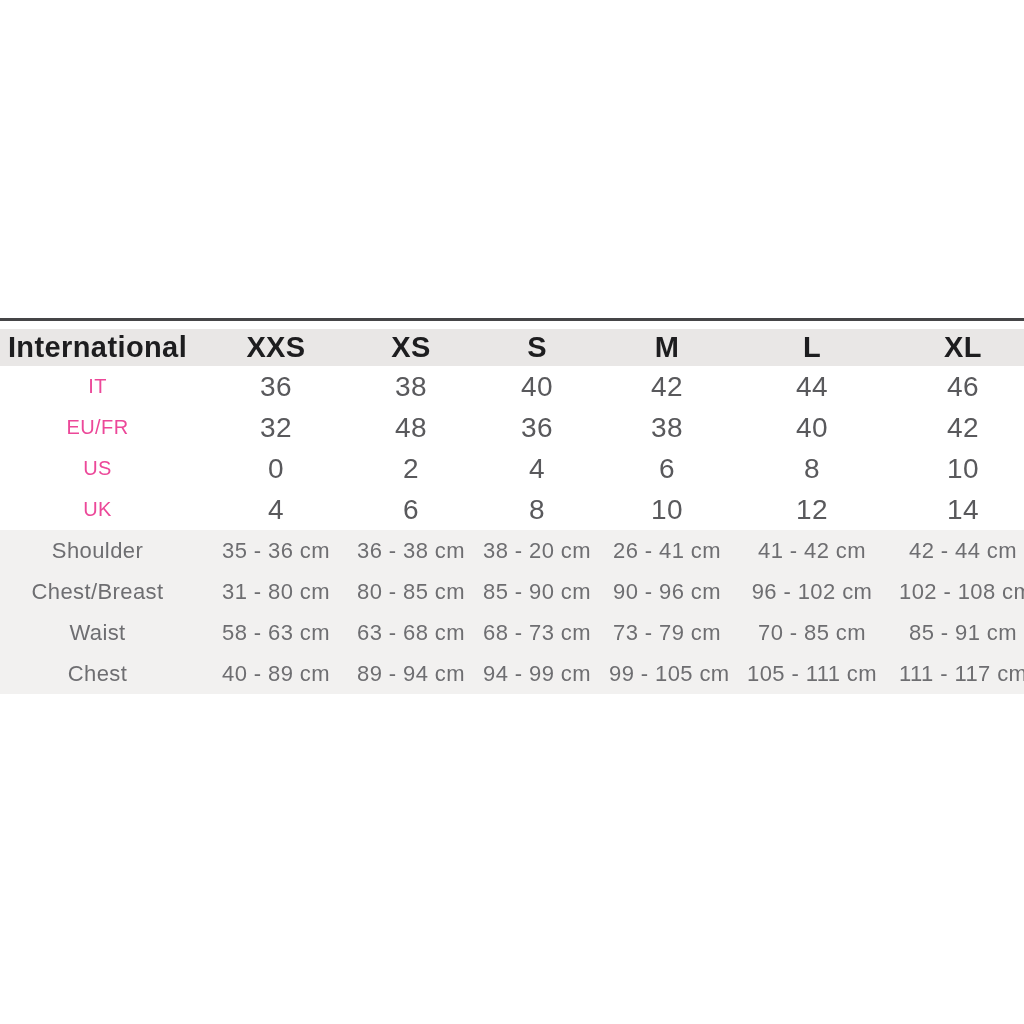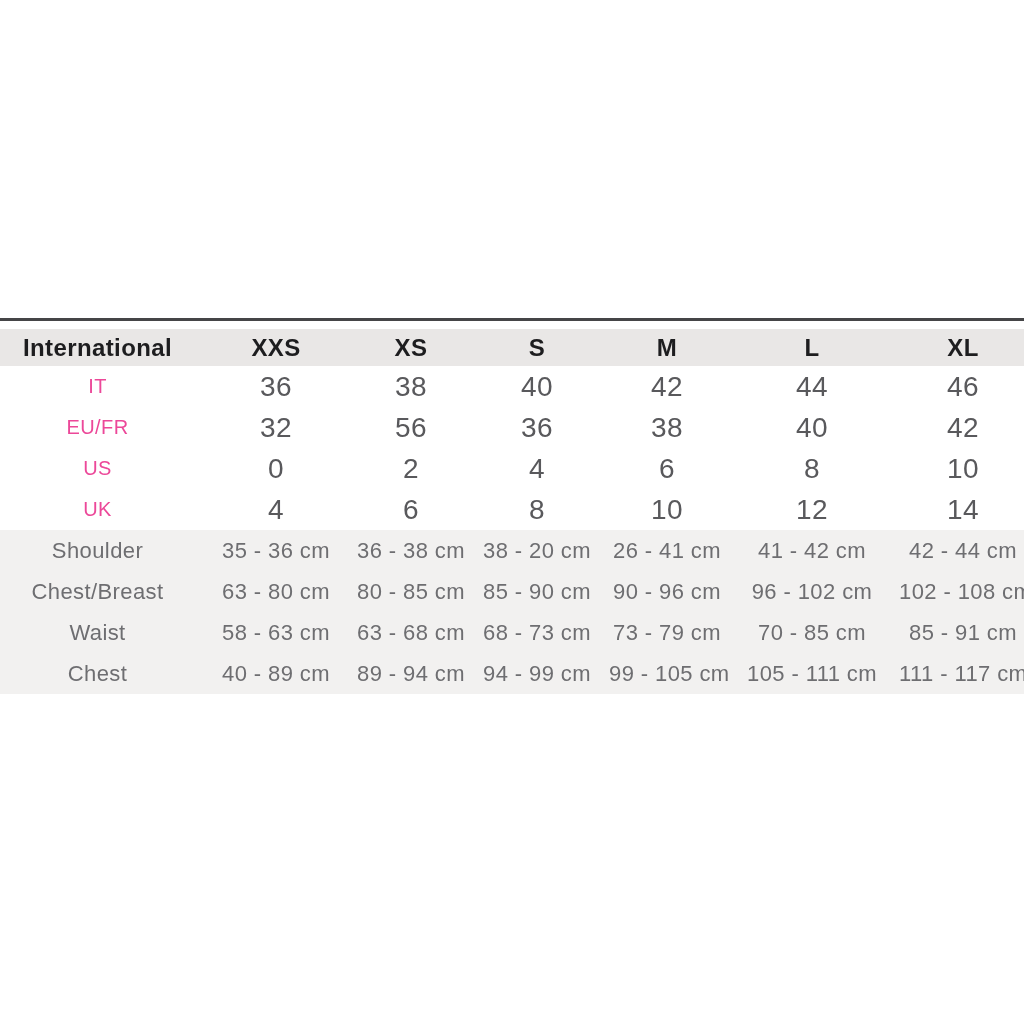--- a/index.html
+++ b/index.html
@@ -46,21 +46,21 @@
     padding: 0;
     border: none;
     overflow: visible;
     letter-spacing: 0.4px;
   }
   thead tr.header-row {
     height: 37px;
     background: #e9e7e6;
   }
   thead th {
-    font-size: 24px;
+    font-size: 29px;
     font-weight: bold;
     color: #1d1d1f;
   }
   tbody tr { height: 41px; }
   tbody tr.size-row { background: #ffffff; }
   tbody tr.measure-row { background: #f2f1f0; }
   tbody td.row-label {
     font-size: 20px;
     color: #ec4899;
   }
@@ -107,21 +107,21 @@
             <td class="cell">36</td>
             <td class="cell">38</td>
             <td class="cell">40</td>
             <td class="cell">42</td>
             <td class="cell">44</td>
             <td class="cell">46</td>
           </tr>
           <tr class="size-row">
             <td class="row-label">EU/FR</td>
             <td class="cell">32</td>
-            <td class="cell">56</td>
+            <td class="cell">48</td>
             <td class="cell">36</td>
             <td class="cell">38</td>
             <td class="cell">40</td>
             <td class="cell">42</td>
           </tr>
           <tr class="size-row">
             <td class="row-label">US</td>
             <td class="cell">0</td>
             <td class="cell">2</td>
             <td class="cell">4</td>
@@ -142,21 +142,21 @@
             <td class="row-label">Shoulder</td>
             <td class="cell">35 - 36 cm</td>
             <td class="cell">36 - 38 cm</td>
             <td class="cell">38 - 20 cm</td>
             <td class="cell">26 - 41 cm</td>
             <td class="cell">41 - 42 cm</td>
             <td class="cell">42 - 44 cm</td>
           </tr>
           <tr class="measure-row">
             <td class="row-label">Chest/Breast</td>
-            <td class="cell">63 - 80 cm</td>
+            <td class="cell">31 - 80 cm</td>
             <td class="cell">80 - 85 cm</td>
             <td class="cell">85 - 90 cm</td>
             <td class="cell">90 - 96 cm</td>
             <td class="cell">96 - 102 cm</td>
             <td class="cell">102 - 108 cm</td>
           </tr>
           <tr class="measure-row">
             <td class="row-label">Waist</td>
             <td class="cell">58 - 63 cm</td>
             <td class="cell">63 - 68 cm</td>

